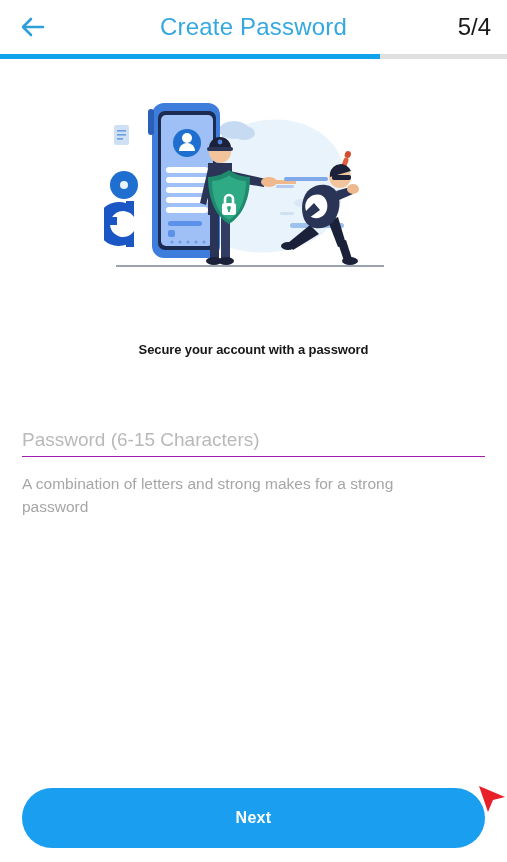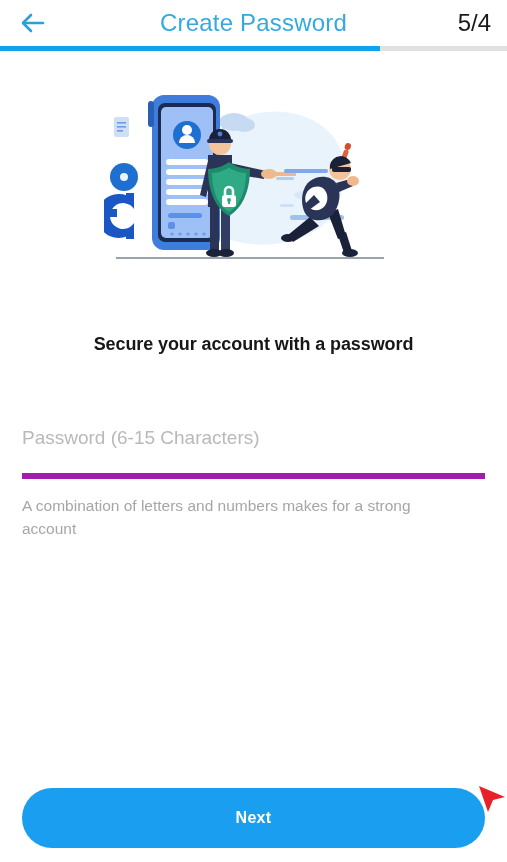--- a/index.html
+++ b/index.html
@@ -13,21 +13,21 @@
   .screen {
     position: relative;
     width: 507px;
     height: 862px;
     background: #ffffff;
   }
 
   
   .header {
     position: relative;
-    height: 46px;
+    height: 54px;
     display: flex;
     align-items: center;
     padding: 0 16px;
     background: #ffffff;
     border-radius: 18px;
   }
   .back-btn {
     width: 34px;
     height: 34px;
     display: flex;
@@ -77,35 +77,35 @@
     position: absolute;
     left: 50%;
     top: 0;
     transform: translateX(-50%);
   }
 
   
   .headline {
     margin-top: 42px;
     text-align: center;
-    font-size: 18px;
+    font-size: 13px;
     font-weight: bold;
     color: #17171a;
     letter-spacing: -0.1px;
   }
 
   
   .form-area {
     margin-top: 72px;
     padding: 0 22px;
   }
   .field {
     position: relative;
-    padding-bottom: 24px;
-    border-bottom: 6px solid #a21caf;
+    padding-bottom: 5px;
+    border-bottom: 1px solid #a21caf;
   }
   .field input {
     width: 100%;
     border: none;
     outline: none;
     background: transparent;
     font-family: "Liberation Sans", sans-serif;
     font-size: 19px;
     color: #3a3a3a;
     padding: 0;
@@ -303,21 +303,21 @@
       <rect x="12" y="180" width="268" height="2" fill="#9aa3ad"></rect>
     </svg>
   </div>
 
   <div class="headline">Secure your account with a password</div>
 
   <div class="form-area">
     <div class="field">
       <input type="password" placeholder="Password (6-15 Characters)" style="">
     </div>
-    <div class="helper-text">A combination of letters and numbers makes for a strong account</div>
+    <div class="helper-text">A combination of letters and strong makes for a strong password</div>
   </div>
 
   <div class="footer">
     <button class="next-button" style="background: rgb(26, 159, 240);">Next</button>
     <span class="cursor-pointer">
       <svg width="34" height="34" viewBox="0 0 34 34" aria-hidden="true">
         <path d="M4 2 L30 13 L18 16 L13 28 Z" fill="#e8202a"></path>
       </svg>
     </span>
   </div>

